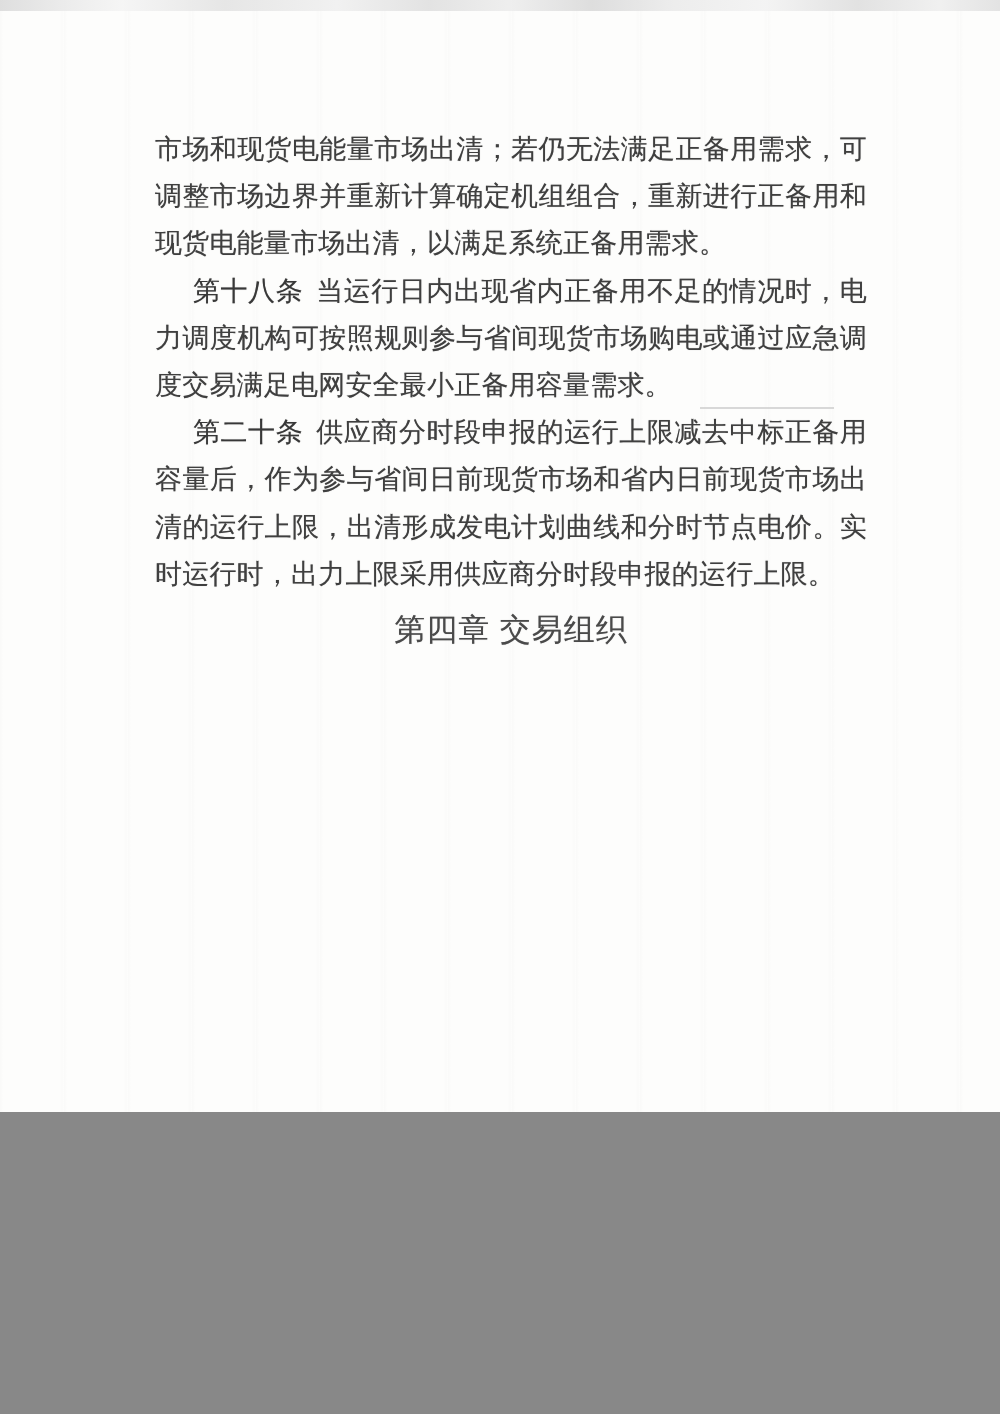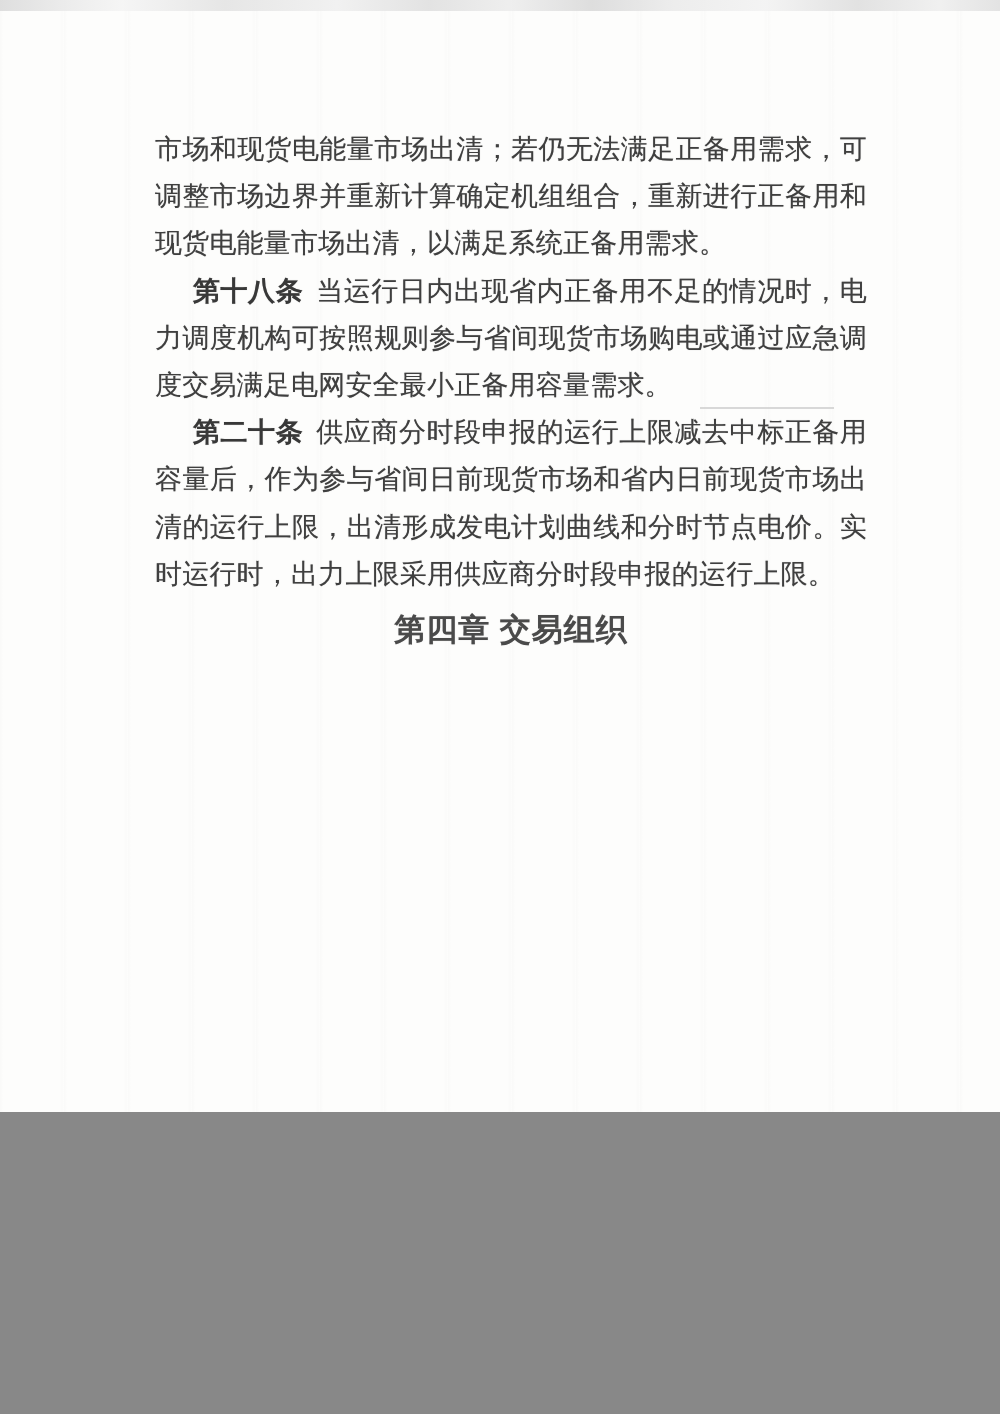--- a/index.html
+++ b/index.html
@@ -43,28 +43,28 @@
     margin: 0;
     font-size: 27px;
     line-height: 47.2px;
     text-align: justify;
     text-justify: inter-ideograph;
     letter-spacing: 0.2px;
     text-shadow: 0 0 0.7px rgba(70,70,70,0.55);
   }
   .indent { text-indent: 38px; }
   .lead {
-    font-weight: bold;
+    font-weight: normal;
     margin-right: 13px;
     color: #383838;
   }
   .chapter-heading {
     margin: 8px 0 25px 0;
     font-family: "Liberation Sans", "DejaVu Sans", sans-serif;
-    font-weight: 700;
+    font-weight: 400;
     font-size: 31px;
     line-height: 48px;
     text-align: center;
     color: #4a4a4a;
     letter-spacing: 1px;
     text-shadow: 0 0 0.7px rgba(80,80,80,0.5);
   }
   .page-footer {
     position: absolute;
     top: 1312px;

